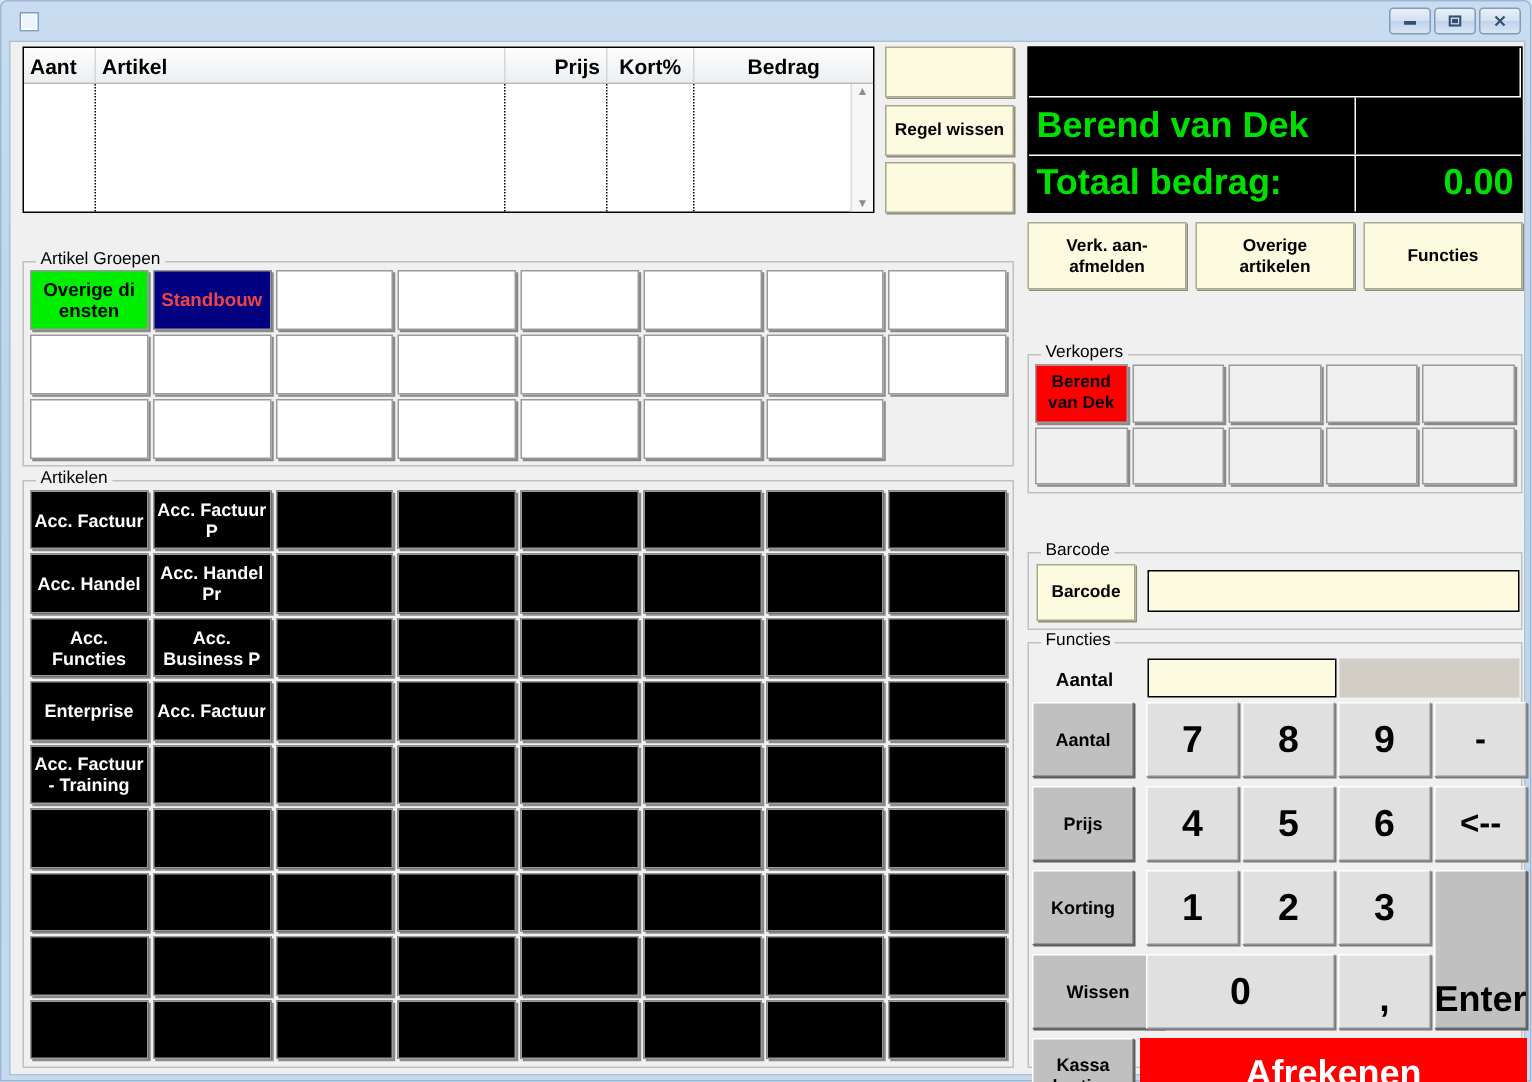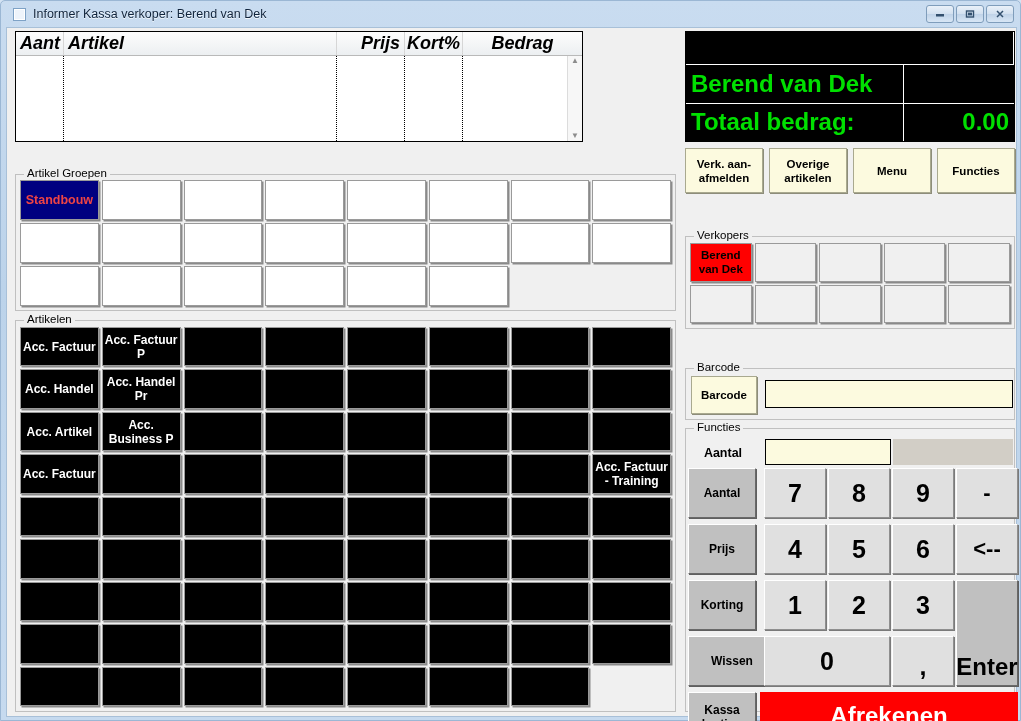--- a/index.html
+++ b/index.html
@@ -47,21 +47,21 @@
   
   .grid-wrap{
     position:absolute;left:8px;top:3px;width:568px;height:111px;
     background:#fff;border:1px solid #000;box-sizing:border-box;
     display:flex;flex-direction:column;
   }
   .grid-head{
     height:24px;display:flex;box-sizing:border-box;
     background:linear-gradient(to bottom,#fdfdfd,#eceff1);
     border-bottom:1px solid #b9b9b9;
-    font-size:18px;font-weight:bold;color:#000;font-style:italic;
+    font-size:14px;font-weight:bold;color:#000;
   }
   .gh{
     box-sizing:border-box;display:flex;align-items:center;
     padding:0 4px;border-right:1px solid #d6d6d6;
   }
   .gh.c0{width:48px;justify-content:flex-start;}
   .gh.c1{width:273px;justify-content:flex-start;}
   .gh.c2{width:68px;justify-content:flex-end;}
   .gh.c3{width:58px;justify-content:center;}
   .gh.c4{flex:1;justify-content:center;border-right:none;}
@@ -184,21 +184,20 @@
     font-size:24px;font-weight:bold;color:#fff;cursor:pointer;
   }
 </style>
 </head>
 <body>
 
 <div class="window">
 
   <div class="titlebar">
     <div class="app-icon"></div>
-    <div class="title-text">Informer Kassa  verkoper: Berend van Dek</div>
     <div class="win-btns">
       <div class="win-btn">
         <svg width="12" height="10">
             <rect x="2" y="5" width="8" height="2.5" fill="#33506e"></rect>
           </svg>
       </div>
       <div class="win-btn">
         <svg width="12" height="10">
             <rect x="2.5" y="2" width="7" height="6" fill="none" stroke="#33506e" stroke-width="1.4"></rect>
             <rect x="4" y="3.6" width="4" height="2.8" fill="#33506e"></rect>
@@ -228,46 +227,65 @@
         <div class="gc c2"></div>
         <div class="gc c3"></div>
         <div class="gc c4"></div>
         <div class="vscroll">
           <div>▲</div>
           <div>▼</div>
         </div>
       </div>
     </div>
 
+    <div class="navcol">
+      <div class="cream-btn">
+          <br>        
+          <br>          
+          <br>          
+          <br>        
+          <br>      
+        </div>
+      <div class="cream-btn">Regel wissen</div>
+      <div class="cream-btn">
+          <br>        
+          <br>          
+          <br>          
+          <br>        
+          <br>      
+        </div>
+    </div>
 
     <div class="display">
       <div class="disp-row blank">
         <div class="disp-cell disp-left"></div>
       </div>
       <div class="disp-row">
         <div class="disp-cell disp-left">Berend van Dek</div>
         <div class="disp-cell disp-right"></div>
       </div>
       <div class="disp-row">
         <div class="disp-cell disp-left">Totaal bedrag:</div>
         <div class="disp-cell disp-right">0.00</div>
       </div>
     </div>
 
     <div class="topbtns">
       <div class="cream-btn">Verk. aan-<br>afmelden</div>
       <div class="cream-btn">Overige<br>artikelen</div>
-      <div class="cream-btn">Menu</div>
       <div class="cream-btn">Functies</div>
     </div>
 
     <div class="gbox" style="left:8px;top:146px;width:661px;height:137px;">
       <div class="gbox-title">Artikel Groepen</div>
     </div>
     <div class="tiles" id="groep-tiles" style="left:13px;top:152px;width:651px;height:126px;grid-template-columns:repeat(8,1fr);grid-template-rows:repeat(3,1fr);gap:3px;">
+        <div class="tile wrap" style="background: rgb(0, 238, 0); color: rgb(0, 0, 0); font-size: 12.5px;">
+          <span>Overige di ensten</span>
+        </div>
         <div class="tile wrap" style="background: rgb(0, 0, 128); color: #ef4444; font-size: 12.5px;">
           <span>Standbouw</span>
         </div>
         <div class="tile wrap" style="background: rgb(255, 255, 255); color: rgb(0, 0, 0); font-size: 12.5px;">
           <span></span>
         </div>
         <div class="tile wrap" style="background: rgb(255, 255, 255); color: rgb(0, 0, 0); font-size: 12.5px;">
           <span></span>
         </div>
         <div class="tile wrap" style="background: rgb(255, 255, 255); color: rgb(0, 0, 0); font-size: 12.5px;">
@@ -375,21 +393,21 @@
         <div class="tile wrap" style="background: rgb(0, 0, 0); color: rgb(255, 255, 255); font-size: 12px;">
           <span></span>
         </div>
         <div class="tile wrap" style="background: rgb(0, 0, 0); color: rgb(255, 255, 255); font-size: 12px;">
           <span></span>
         </div>
         <div class="tile wrap" style="background: rgb(0, 0, 0); color: rgb(255, 255, 255); font-size: 12px;">
           <span></span>
         </div>
         <div class="tile wrap" style="background: rgb(0, 0, 0); color: rgb(255, 255, 255); font-size: 12px;">
-          <span>Acc. Artikel</span>
+          <span>Acc. Functies</span>
         </div>
         <div class="tile wrap" style="background: rgb(0, 0, 0); color: rgb(255, 255, 255); font-size: 12px;">
           <span>Acc. Business P</span>
         </div>
         <div class="tile wrap" style="background: rgb(0, 0, 0); color: rgb(255, 255, 255); font-size: 12px;">
           <span></span>
         </div>
         <div class="tile wrap" style="background: rgb(0, 0, 0); color: rgb(255, 255, 255); font-size: 12px;">
           <span></span>
         </div>
@@ -397,20 +415,23 @@
           <span></span>
         </div>
         <div class="tile wrap" style="background: rgb(0, 0, 0); color: rgb(255, 255, 255); font-size: 12px;">
           <span></span>
         </div>
         <div class="tile wrap" style="background: rgb(0, 0, 0); color: rgb(255, 255, 255); font-size: 12px;">
           <span></span>
         </div>
         <div class="tile wrap" style="background: rgb(0, 0, 0); color: rgb(255, 255, 255); font-size: 12px;">
           <span></span>
+        </div>
+        <div class="tile wrap" style="background: rgb(0, 0, 0); color: rgb(255, 255, 255); font-size: 12px;">
+          <span>Enterprise</span>
         </div>
         <div class="tile wrap" style="background: rgb(0, 0, 0); color: rgb(255, 255, 255); font-size: 12px;">
           <span>Acc. Factuur</span>
         </div>
         <div class="tile wrap" style="background: rgb(0, 0, 0); color: rgb(255, 255, 255); font-size: 12px;">
           <span></span>
         </div>
         <div class="tile wrap" style="background: rgb(0, 0, 0); color: rgb(255, 255, 255); font-size: 12px;">
           <span></span>
         </div>

